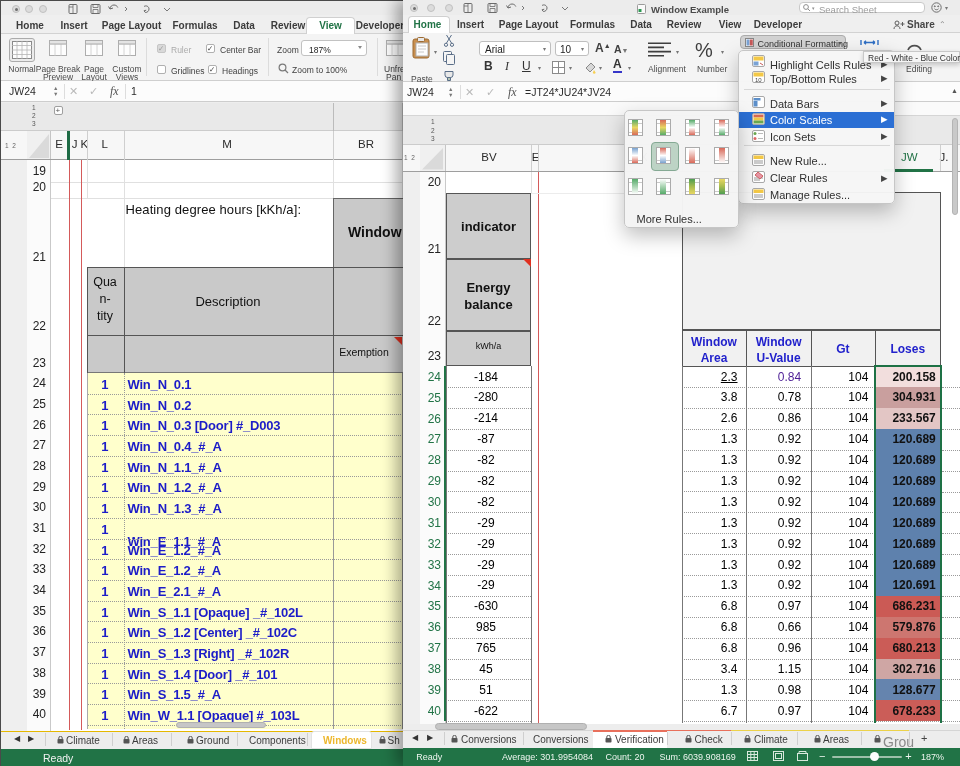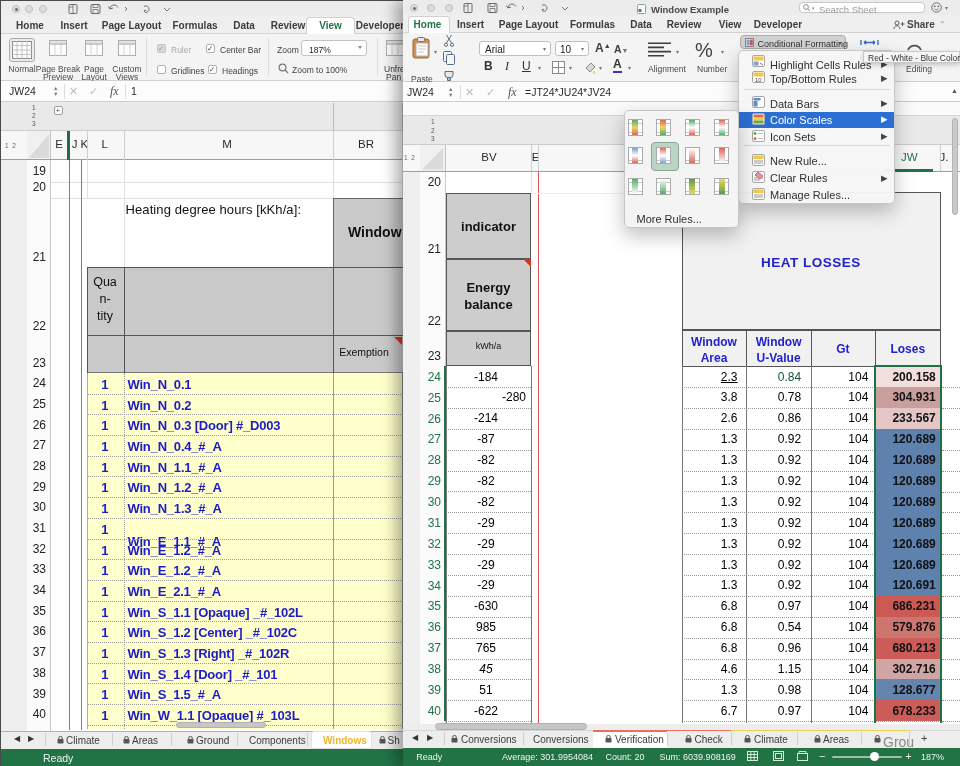--- a/index.html
+++ b/index.html
@@ -166,20 +166,21 @@
 <div style="position:absolute;left:400.5px;top:158.5px;width:1px;height:38.2px;background:#e0e0e0;"></div>
 <div style="position:absolute;left:124.5px;top:200.5px;font-size:13px;color:#111;letter-spacing:0.1px;">Heating degree hours [kKh/a]:</div>
 <div style="position:absolute;left:331.5px;top:196.7px;width:70.5px;height:69.6px;background:#c9c9c9;border-top:1px solid #666;border-left:1px solid #666;"></div>
 <div style="position:absolute;left:347px;top:223px;font-size:14px;font-weight:bold;color:#111;white-space:nowrap;">Window</div>
 <div style="position:absolute;left:122.6px;top:196.7px;width:1px;height:69.6px;background:#e0e0e0;"></div>
 <div style="position:absolute;left:85.8px;top:266.3px;width:316.2px;height:68.7px;background:#c9c9c9;border-top:1px solid #555;border-bottom:1px solid #555;"></div>
 <div style="position:absolute;left:85.8px;top:266.3px;width:1px;height:68.7px;background:#555;"></div>
 <div style="position:absolute;left:122.6px;top:266.3px;width:1px;height:68.7px;background:#555;"></div>
 <div style="position:absolute;left:331.5px;top:266.3px;width:1px;height:68.7px;background:#555;"></div>
 <div style="position:absolute;left:86px;top:272.5px;width:36px;text-align:center;font-size:12.5px;color:#111;line-height:17.4px;">Qua<br>n-<br>tity</div>
+<div style="position:absolute;left:122px;top:292.5px;width:210px;text-align:center;font-size:13px;color:#111;">Description</div>
 <div style="position:absolute;left:85.8px;top:335px;width:316.2px;height:37px;background:#c9c9c9;border-bottom:1px solid #777;"></div>
 <div style="position:absolute;left:85.8px;top:335px;width:1px;height:37px;background:#555;"></div>
 <div style="position:absolute;left:122.6px;top:335px;width:1px;height:37px;background:#555;"></div>
 <div style="position:absolute;left:331.5px;top:335px;width:1px;height:37px;background:#555;"></div>
 <div style="position:absolute;left:332px;top:345px;width:62px;text-align:center;font-size:10.5px;color:#111;">Exemption</div>
 <div style="position:absolute;left:392.5px;top:336px;width:0;height:0;border-left:8px solid transparent;border-top:8px solid #e03020;"></div>
 <div style="position:absolute;left:392.5px;top:336px;width:0;height:0;border-left:8px solid transparent;border-top:8px solid transparent;"></div>
 <div style="position:absolute;left:85.8px;top:372px;width:316.2px;height:356px;background:#ffffcc;"></div>
 <div style="position:absolute;left:85.8px;top:376.0px;width:36px;text-align:center;font-size:13px;" class="bluecell">1</div>
 <div style="position:absolute;left:126.5px;top:376.0px;font-size:13px;letter-spacing:-0.2px;white-space:nowrap;" class="bluecell">Win_N_0.1</div>
@@ -448,21 +449,21 @@
 <div style="position:absolute;left:41.3px;top:366.2px;width:2px;height:355px;background:#217346;"></div>
 <div style="position:absolute;left:43px;top:192.6px;width:85px;height:66.2px;background:#cdcdcd;border:1px solid #555;"></div>
 <div style="position:absolute;left:43px;top:218.5px;width:85px;text-align:center;font-size:13px;font-weight:bold;color:#111;">indicator</div>
 <div style="position:absolute;left:43px;top:258.8px;width:85px;height:72.5px;background:#cdcdcd;border:1px solid #555;"></div>
 <div style="position:absolute;left:43px;top:280px;width:85px;text-align:center;font-size:13px;font-weight:bold;color:#111;line-height:16.5px;">Energy<br>balance</div>
 <div style="position:absolute;left:119.5px;top:259.3px;width:0;height:0;border-left:8px solid transparent;border-top:8px solid #e03020;"></div>
 <div style="position:absolute;left:43px;top:331.3px;width:85px;height:34.9px;background:#cdcdcd;border:1px solid #555;"></div>
 <div style="position:absolute;left:43px;top:341px;width:85px;text-align:center;font-size:9px;color:#111;">kWh/a</div>
 <div style="position:absolute;left:43px;top:369.59999999999997px;width:80px;text-align:center;font-size:12px;color:#000;">-184</div>
 <div class="dotline" style="left:43px;top:387.08px;width:85px;"></div>
-<div style="position:absolute;left:43px;top:390.47999999999996px;width:80px;text-align:right;font-size:12px;color:#000;">-280</div>
+<div style="position:absolute;left:43px;top:390.47999999999996px;width:80px;text-align:center;font-size:12px;color:#000;">-280</div>
 <div class="dotline" style="left:43px;top:407.96px;width:85px;"></div>
 <div style="position:absolute;left:43px;top:411.35999999999996px;width:80px;text-align:center;font-size:12px;color:#000;">-214</div>
 <div class="dotline" style="left:43px;top:428.84px;width:85px;"></div>
 <div style="position:absolute;left:43px;top:432.23999999999995px;width:80px;text-align:center;font-size:12px;color:#000;">-87</div>
 <div class="dotline" style="left:43px;top:449.71999999999997px;width:85px;"></div>
 <div style="position:absolute;left:43px;top:453.11999999999995px;width:80px;text-align:center;font-size:12px;color:#000;">-82</div>
 <div class="dotline" style="left:43px;top:470.59999999999997px;width:85px;"></div>
 <div style="position:absolute;left:43px;top:473.99999999999994px;width:80px;text-align:center;font-size:12px;color:#000;">-82</div>
 <div class="dotline" style="left:43px;top:491.47999999999996px;width:85px;"></div>
 <div style="position:absolute;left:43px;top:494.87999999999994px;width:80px;text-align:center;font-size:12px;color:#000;">-82</div>
@@ -474,42 +475,41 @@
 <div style="position:absolute;left:43px;top:557.52px;width:80px;text-align:center;font-size:12px;color:#000;">-29</div>
 <div class="dotline" style="left:43px;top:575.0px;width:85px;"></div>
 <div style="position:absolute;left:43px;top:578.4px;width:80px;text-align:center;font-size:12px;color:#000;">-29</div>
 <div class="dotline" style="left:43px;top:595.88px;width:85px;"></div>
 <div style="position:absolute;left:43px;top:599.28px;width:80px;text-align:center;font-size:12px;color:#000;">-630</div>
 <div class="dotline" style="left:43px;top:616.76px;width:85px;"></div>
 <div style="position:absolute;left:43px;top:620.16px;width:80px;text-align:center;font-size:12px;color:#000;">985</div>
 <div class="dotline" style="left:43px;top:637.64px;width:85px;"></div>
 <div style="position:absolute;left:43px;top:641.04px;width:80px;text-align:center;font-size:12px;color:#000;">765</div>
 <div class="dotline" style="left:43px;top:658.52px;width:85px;"></div>
-<div style="position:absolute;left:43px;top:661.92px;width:80px;text-align:center;font-size:12px;color:#000;font-style:italic;">45</div>
+<div style="position:absolute;left:43px;top:661.92px;width:80px;text-align:center;font-size:12px;color:#000;">45</div>
 <div class="dotline" style="left:43px;top:679.4px;width:85px;"></div>
 <div style="position:absolute;left:43px;top:682.8px;width:80px;text-align:center;font-size:12px;color:#000;">51</div>
 <div class="dotline" style="left:43px;top:700.28px;width:85px;"></div>
 <div style="position:absolute;left:43px;top:703.68px;width:80px;text-align:center;font-size:12px;color:#000;">-622</div>
 <div class="dotline" style="left:43px;top:721.16px;width:85px;"></div>
 <div style="position:absolute;left:43px;top:366.2px;width:1px;height:357px;background:#777;"></div>
 <div style="position:absolute;left:128px;top:366.2px;width:1px;height:357px;background:#777;"></div>
 <div style="position:absolute;left:134.5px;top:171.7px;width:1px;height:551px;background:#d45a5a;"></div>
 <div style="position:absolute;left:278.5px;top:192.1px;width:259px;height:138.1px;background:#f1f1f1;border:1px solid #555;"></div>
-<div style="position:absolute;left:278.5px;top:255px;width:259px;text-align:center;font-size:13.5px;font-weight:bold;color:#2222cc;letter-spacing:0.5px;">HEAT LOSSES</div>
 <div style="position:absolute;left:278.5px;top:330.2px;width:259px;height:37.1px;background:#f1f1f1;border:1px solid #555;"></div>
 <div style="position:absolute;left:343.1px;top:330.2px;width:1px;height:37.1px;background:#555;"></div>
 <div style="position:absolute;left:408.4px;top:330.2px;width:1px;height:37.1px;background:#555;"></div>
 <div style="position:absolute;left:471.8px;top:330.2px;width:1px;height:37.1px;background:#555;"></div>
 <div style="position:absolute;left:278.5px;top:334px;width:65px;text-align:center;font-size:12px;font-weight:bold;color:#2222cc;line-height:16px;">Window<br>Area</div>
 <div style="position:absolute;left:343.1px;top:334px;width:65px;text-align:center;font-size:12px;font-weight:bold;color:#2222cc;line-height:16px;">Window<br>U-Value</div>
 <div style="position:absolute;left:408.4px;top:341.5px;width:63px;text-align:center;font-size:12px;font-weight:bold;color:#2222cc;">Gt</div>
 <div style="position:absolute;left:471.8px;top:341.5px;width:66px;text-align:center;font-size:12px;font-weight:bold;color:#2222cc;">Loses</div>
 <div style="position:absolute;left:471.8px;top:366.2px;width:65.6px;height:20.88px;background:#f2dedd;"></div>
 <div style="position:absolute;left:278.5px;top:369.59999999999997px;width:56px;text-align:right;font-size:12px;color:#000;text-decoration:underline;">2.3</div>
-<div style="position:absolute;left:343.1px;top:369.59999999999997px;width:55px;text-align:right;font-size:12px;color:#14532d;">0.84</div>
+<div style="position:absolute;left:343.1px;top:369.59999999999997px;width:55px;text-align:right;font-size:12px;color:#4c1d95;">0.84</div>
 <div style="position:absolute;left:408.4px;top:369.59999999999997px;width:57px;text-align:right;font-size:12px;color:#000;">104</div>
 <div style="position:absolute;left:471.8px;top:369.59999999999997px;width:61px;text-align:right;font-size:12px;font-weight:bold;color:#111;">200.158</div>
 <div class="dotline" style="left:278.5px;top:387.08px;width:259px;"></div>
 <div style="position:absolute;left:471.8px;top:387.08px;width:65.6px;height:20.88px;background:#c99f9e;"></div>
 <div style="position:absolute;left:278.5px;top:390.47999999999996px;width:56px;text-align:right;font-size:12px;color:#000;">3.8</div>
 <div style="position:absolute;left:343.1px;top:390.47999999999996px;width:55px;text-align:right;font-size:12px;color:#000;">0.78</div>
 <div style="position:absolute;left:408.4px;top:390.47999999999996px;width:57px;text-align:right;font-size:12px;color:#000;">104</div>
 <div style="position:absolute;left:471.8px;top:390.47999999999996px;width:61px;text-align:right;font-size:12px;font-weight:bold;color:#111;">304.931</div>
 <div class="dotline" style="left:278.5px;top:407.96px;width:259px;"></div>
 <div style="position:absolute;left:471.8px;top:407.96px;width:65.6px;height:20.88px;background:#e3c6c5;"></div>
@@ -567,32 +567,32 @@
 <div style="position:absolute;left:471.8px;top:578.4px;width:61px;text-align:right;font-size:12px;font-weight:bold;color:#111;">120.691</div>
 <div class="dotline" style="left:278.5px;top:595.88px;width:259px;"></div>
 <div style="position:absolute;left:471.8px;top:595.88px;width:65.6px;height:20.88px;background:#cb5a55;"></div>
 <div style="position:absolute;left:278.5px;top:599.28px;width:56px;text-align:right;font-size:12px;color:#000;">6.8</div>
 <div style="position:absolute;left:343.1px;top:599.28px;width:55px;text-align:right;font-size:12px;color:#000;">0.97</div>
 <div style="position:absolute;left:408.4px;top:599.28px;width:57px;text-align:right;font-size:12px;color:#000;">104</div>
 <div style="position:absolute;left:471.8px;top:599.28px;width:61px;text-align:right;font-size:12px;font-weight:bold;color:#111;">686.231</div>
 <div class="dotline" style="left:278.5px;top:616.76px;width:259px;"></div>
 <div style="position:absolute;left:471.8px;top:616.76px;width:65.6px;height:20.88px;background:#cd7670;"></div>
 <div style="position:absolute;left:278.5px;top:620.16px;width:56px;text-align:right;font-size:12px;color:#000;">6.8</div>
-<div style="position:absolute;left:343.1px;top:620.16px;width:55px;text-align:right;font-size:12px;color:#000;">0.54</div>
+<div style="position:absolute;left:343.1px;top:620.16px;width:55px;text-align:right;font-size:12px;color:#000;">0.66</div>
 <div style="position:absolute;left:408.4px;top:620.16px;width:57px;text-align:right;font-size:12px;color:#000;">104</div>
 <div style="position:absolute;left:471.8px;top:620.16px;width:61px;text-align:right;font-size:12px;font-weight:bold;color:#111;">579.876</div>
 <div class="dotline" style="left:278.5px;top:637.64px;width:259px;"></div>
 <div style="position:absolute;left:471.8px;top:637.64px;width:65.6px;height:20.88px;background:#cb5c57;"></div>
 <div style="position:absolute;left:278.5px;top:641.04px;width:56px;text-align:right;font-size:12px;color:#000;">6.8</div>
 <div style="position:absolute;left:343.1px;top:641.04px;width:55px;text-align:right;font-size:12px;color:#000;">0.96</div>
 <div style="position:absolute;left:408.4px;top:641.04px;width:57px;text-align:right;font-size:12px;color:#000;">104</div>
 <div style="position:absolute;left:471.8px;top:641.04px;width:61px;text-align:right;font-size:12px;font-weight:bold;color:#111;">680.213</div>
 <div class="dotline" style="left:278.5px;top:658.52px;width:259px;"></div>
 <div style="position:absolute;left:471.8px;top:658.52px;width:65.6px;height:20.88px;background:#cfa6a4;"></div>
-<div style="position:absolute;left:278.5px;top:661.92px;width:56px;text-align:right;font-size:12px;color:#000;">4.6</div>
+<div style="position:absolute;left:278.5px;top:661.92px;width:56px;text-align:right;font-size:12px;color:#000;">3.4</div>
 <div style="position:absolute;left:343.1px;top:661.92px;width:55px;text-align:right;font-size:12px;color:#000;">1.15</div>
 <div style="position:absolute;left:408.4px;top:661.92px;width:57px;text-align:right;font-size:12px;color:#000;">104</div>
 <div style="position:absolute;left:471.8px;top:661.92px;width:61px;text-align:right;font-size:12px;font-weight:bold;color:#111;">302.716</div>
 <div class="dotline" style="left:278.5px;top:679.4px;width:259px;"></div>
 <div style="position:absolute;left:471.8px;top:679.4px;width:65.6px;height:20.88px;background:#6584ae;"></div>
 <div style="position:absolute;left:278.5px;top:682.8px;width:56px;text-align:right;font-size:12px;color:#000;">1.3</div>
 <div style="position:absolute;left:343.1px;top:682.8px;width:55px;text-align:right;font-size:12px;color:#000;">0.98</div>
 <div style="position:absolute;left:408.4px;top:682.8px;width:57px;text-align:right;font-size:12px;color:#000;">104</div>
 <div style="position:absolute;left:471.8px;top:682.8px;width:61px;text-align:right;font-size:12px;font-weight:bold;color:#111;">128.677</div>
 <div class="dotline" style="left:278.5px;top:700.28px;width:259px;"></div>

